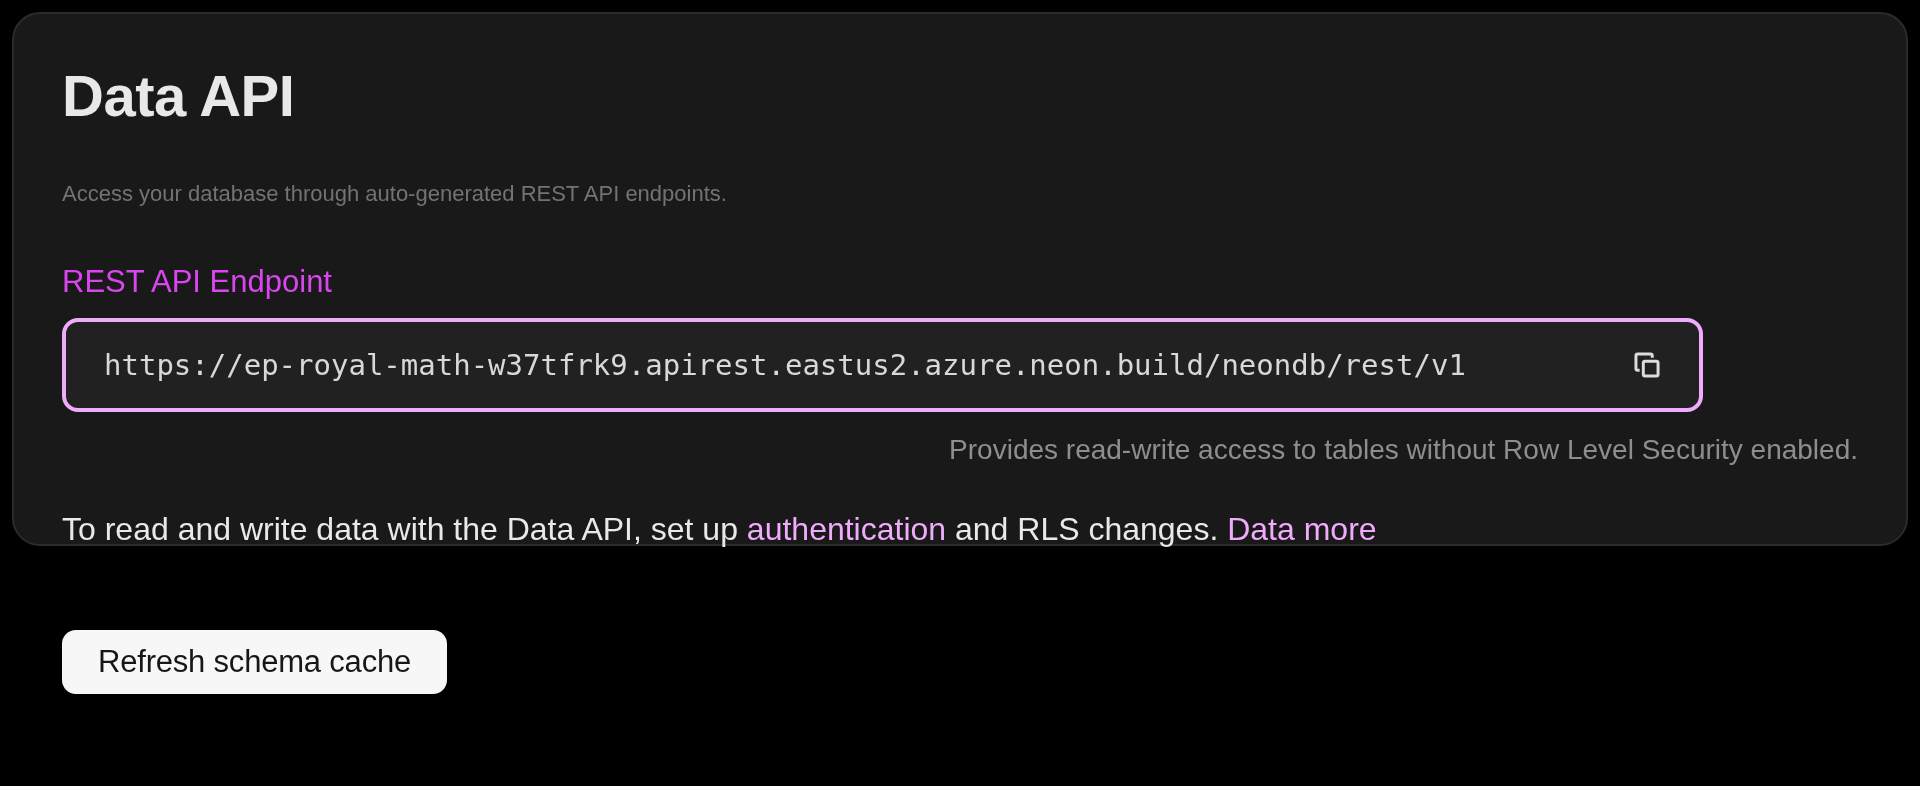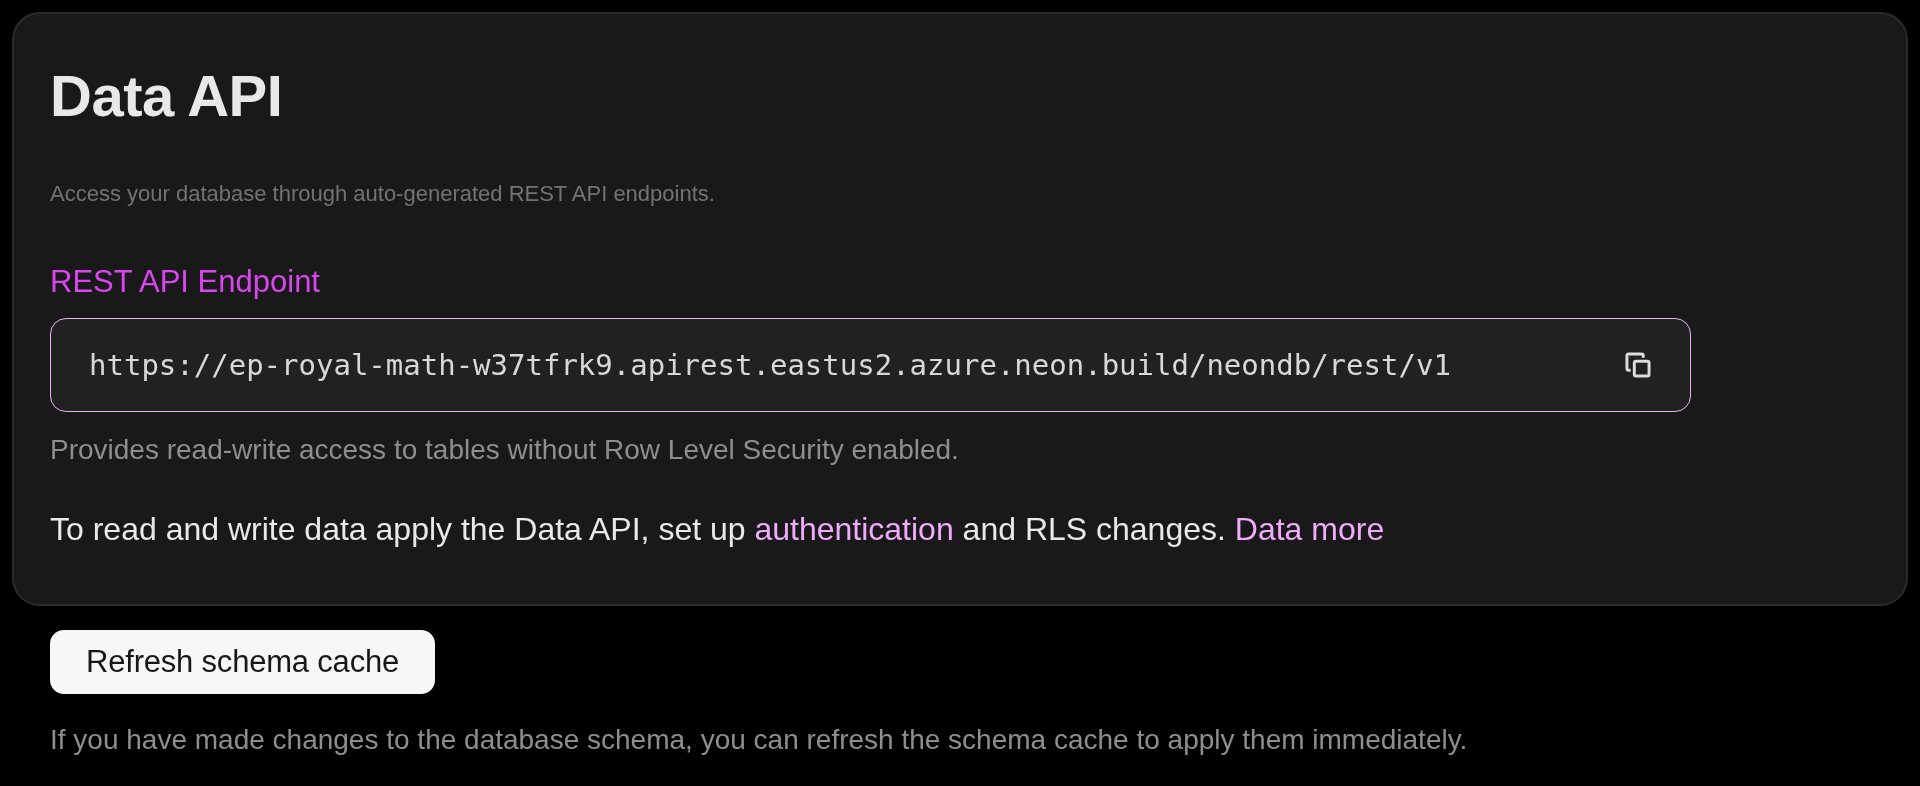--- a/index.html
+++ b/index.html
@@ -9,25 +9,25 @@
     height: 786px;
     background: #000000;
     font-family: "Liberation Sans", "DejaVu Sans", sans-serif;
     overflow: hidden;
   }
 
   .card {
     position: relative;
     margin: 12px;
     width: 1896px;
-    height: 594px;
+    height: 534px;
     background: #191919;
     border: 2px solid #2b2b2b;
     border-radius: 28px;
-    padding: 0 36px;
+    padding: 0 48px;
   }
 
   .page-title {
     margin-top: 50px;
     font-size: 58px;
     line-height: 64px;
     font-weight: 700;
     letter-spacing: -0.5px;
     color: #e8e8e8;
   }
@@ -46,21 +46,21 @@
     line-height: 40px;
     color: #d946ef;
   }
 
   .endpoint-box {
     margin-top: 16px;
     width: 1641px;
     max-width: 100%;
     height: 94px;
     background: #212121;
-    border: 1px solid #f0abfc;
+    border: 4px solid #f0abfc;
     border-radius: 16px;
     display: flex;
     align-items: center;
     justify-content: space-between;
     padding: 0 26px 0 38px;
   }
 
   .endpoint-url {
     font-family: "DejaVu Sans Mono", "Liberation Mono", monospace;
     font-size: 29px;
@@ -81,21 +81,21 @@
     border: none;
     border-radius: 10px;
     cursor: pointer;
   }
 
   .helper-text {
     font-size: 28px;
     line-height: 36px;
     color: #8e8e8e;
   }
-  .helper-endpoint { margin-top: 20px; }
+  .helper-endpoint { margin-top: 20px; text-align: right; }
   .helper-schema   { margin-top: 28px; }
 
   .cta-text {
     margin-top: 40px;
     font-size: 32px;
     line-height: 42px;
     color: #e9e9e9;
   }
   .cta-text a {
     color: #f0abfc;
@@ -141,20 +141,19 @@
           <rect x="9.4" y="9.4" width="10.4" height="10.4" rx="1.2" fill="#212121" stroke="#212121" stroke-width="5.2"></rect>
           <rect x="9.4" y="9.4" width="10.4" height="10.4" rx="1.2" fill="#212121"></rect>
         </svg>
       </span>
     </button>
   </div>
 
   <p class="helper-text helper-endpoint">Provides read-write access to tables without Row Level Security enabled.</p>
 
   <p class="cta-text">
-    <span>To read and write data apply the Data API, set up </span><a>authentication</a><span> and RLS changes. </span><a>Data more</a>
+    <span>To read and write data with the Data API, set up </span><a>authentication</a><span> and RLS changes. </span><a>Data more</a>
   </p>
 
   <button class="refresh-btn">Refresh schema cache</button>
 
-  <p class="helper-text helper-schema">If you have made changes to the database schema, you can refresh the schema cache to apply them immediately.</p>
 
 </div>
 
 </body></html>

